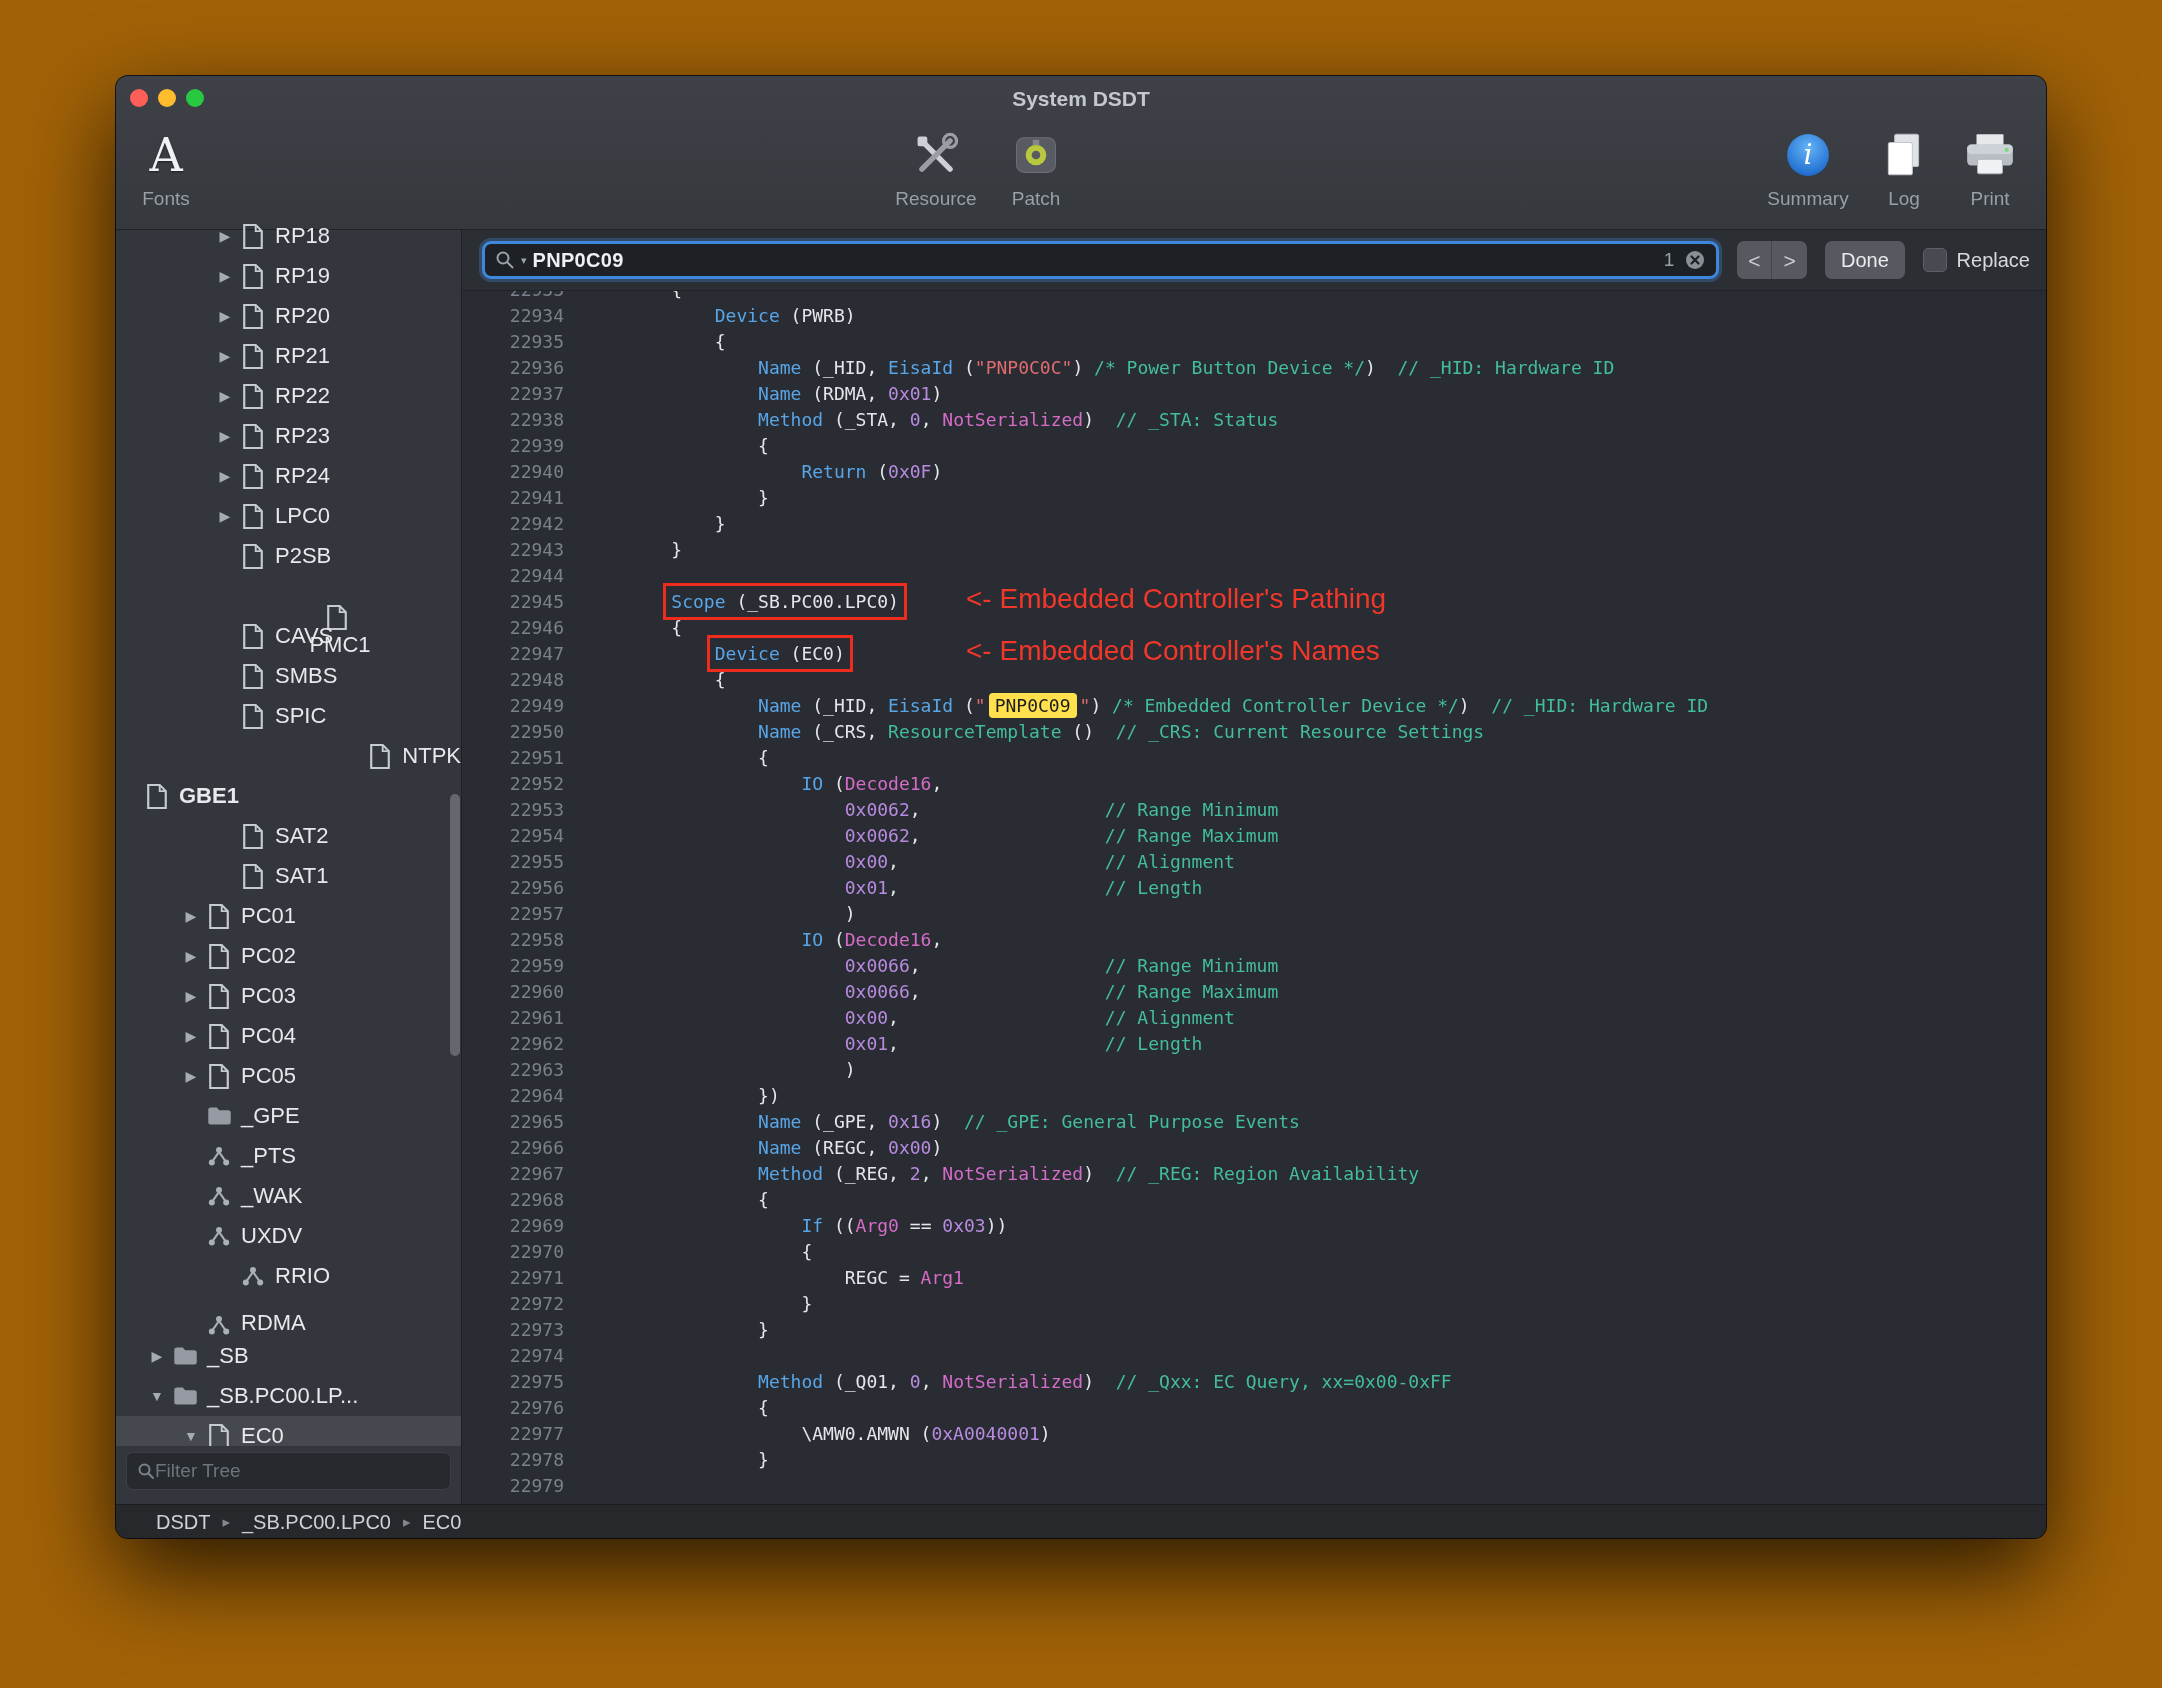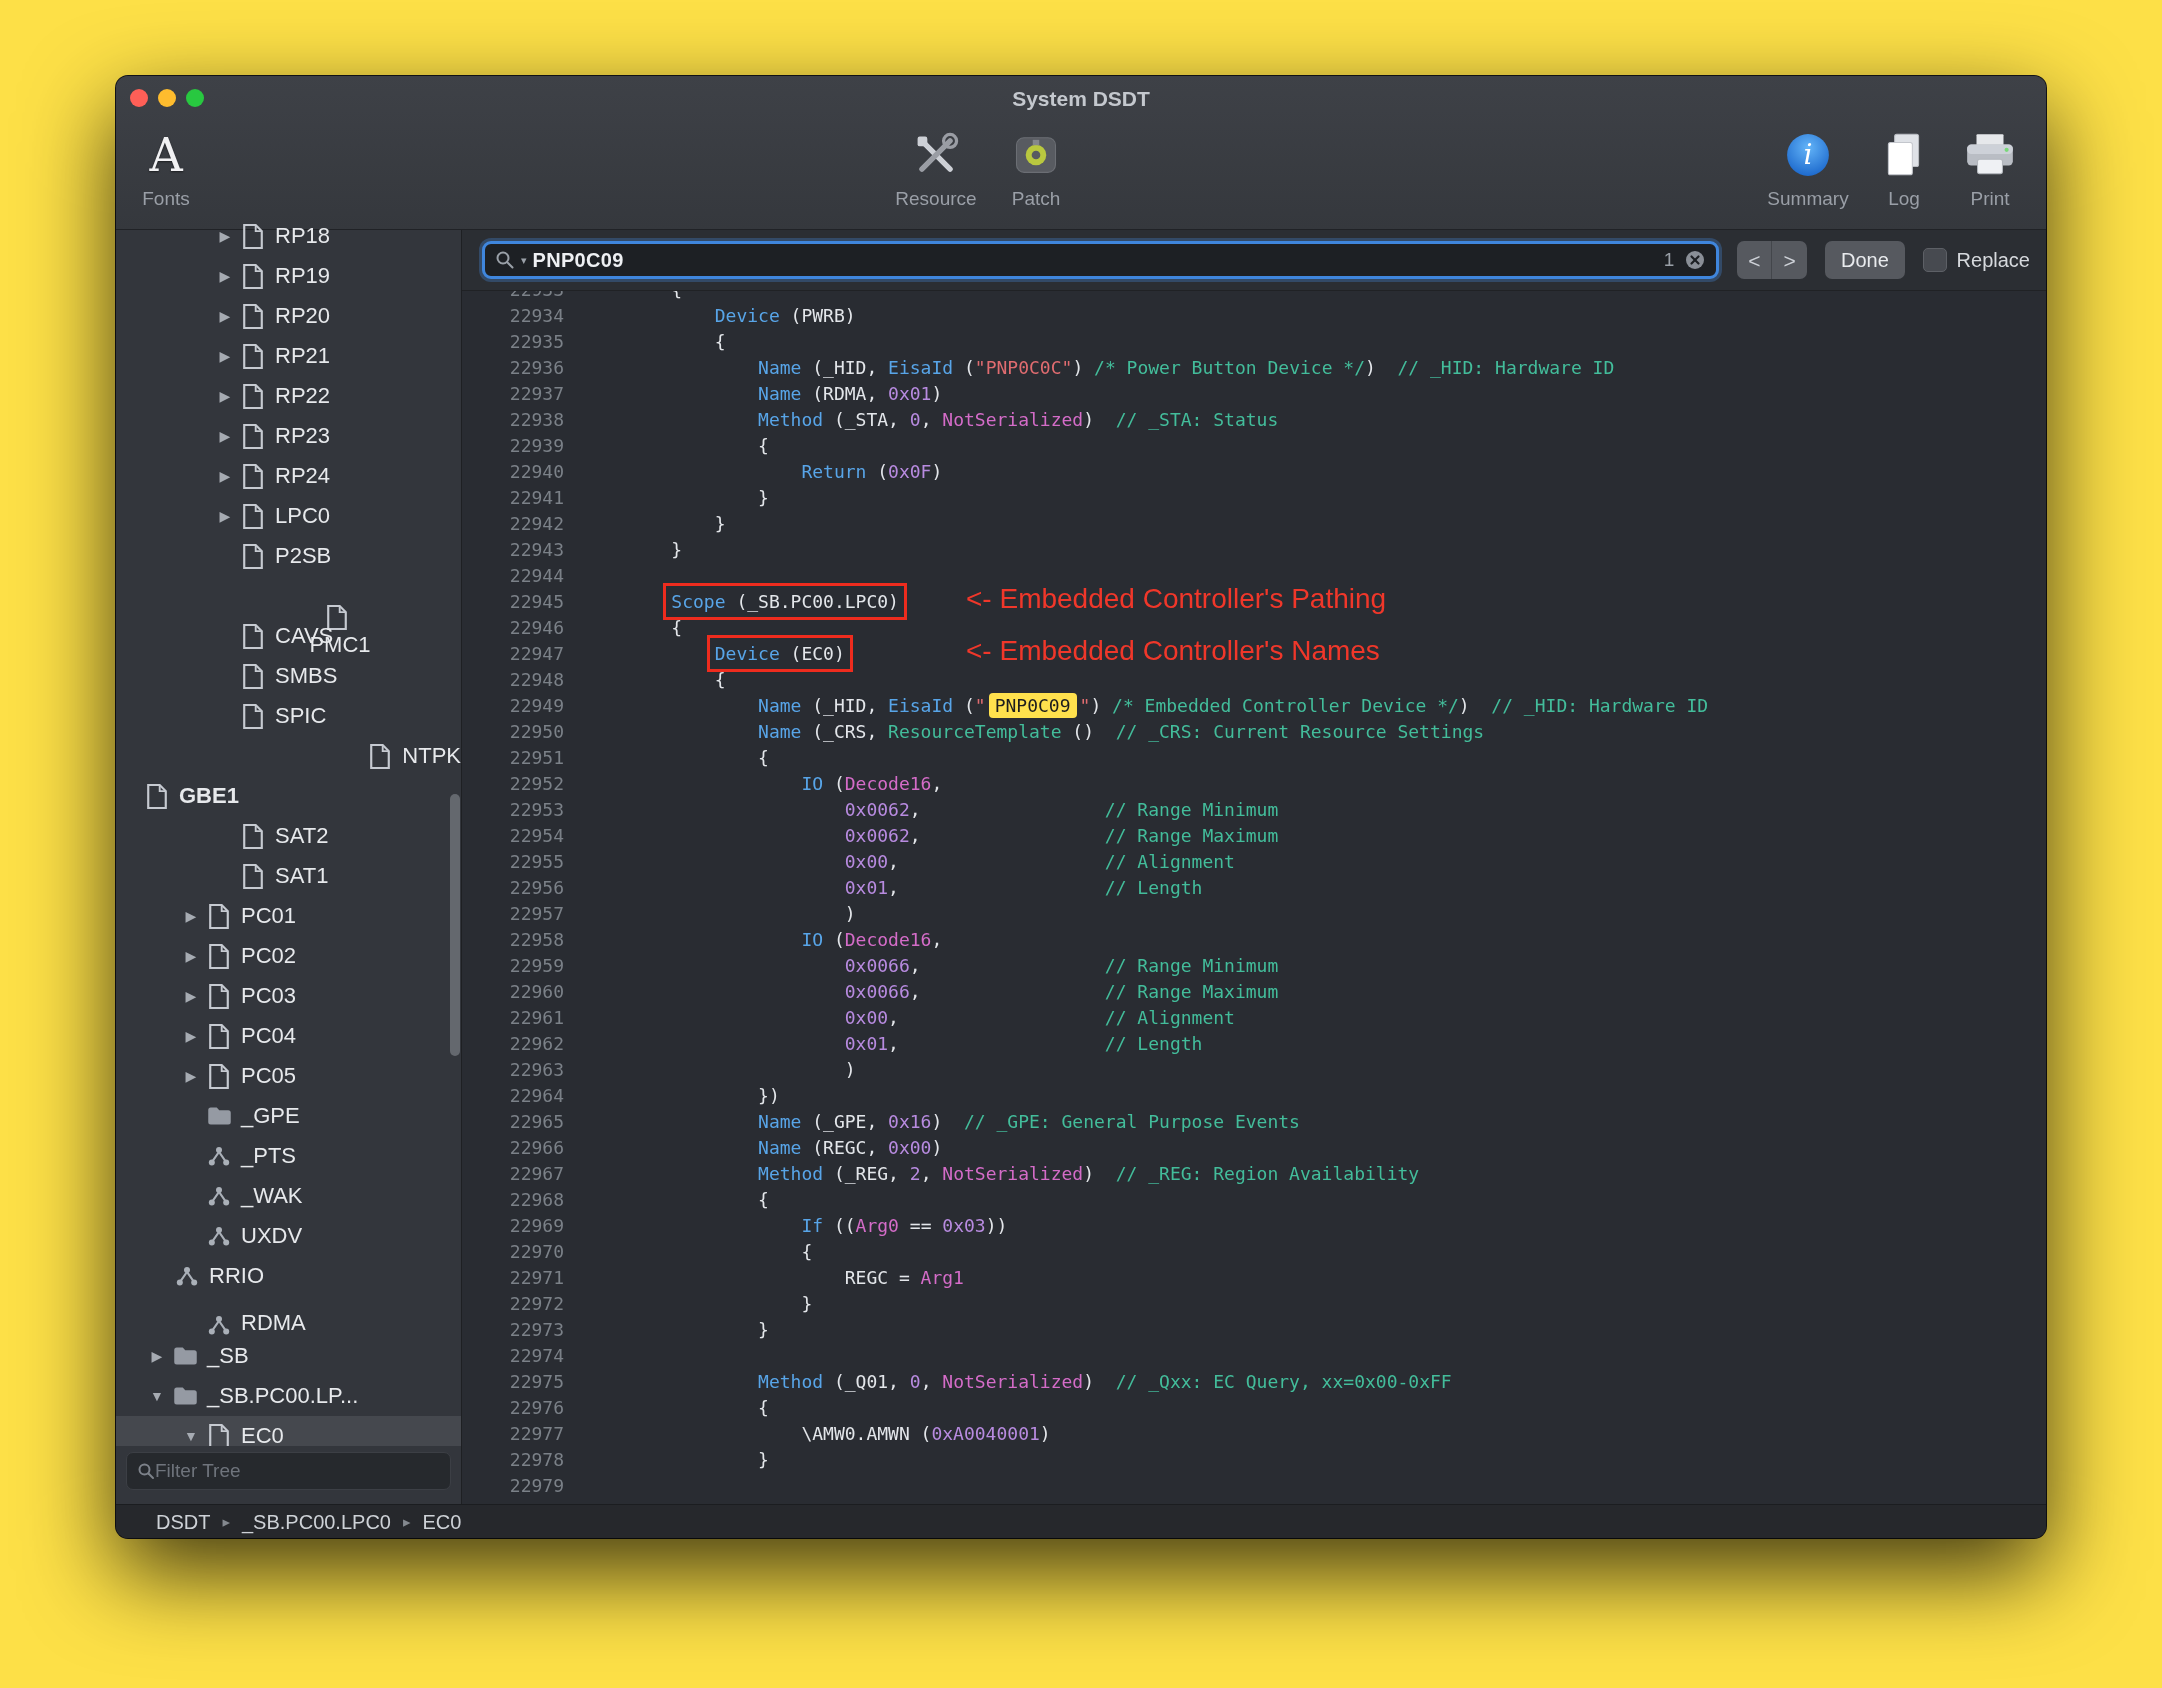--- a/index.html
+++ b/index.html
@@ -1,16 +1,16 @@
 <!DOCTYPE html>
 <html><head>
 <meta charset="utf-8">
 <style>
   html,body{margin:0;padding:0;background:#000;}
-  .stage{position:relative;width:2162px;height:1688px;background:#fde047;overflow:hidden;
+  .stage{position:relative;width:2162px;height:1688px;background:#a16207;overflow:hidden;
          font-family:"Liberation Sans",sans-serif;}
   .window{position:absolute;left:116px;top:76px;width:1930px;height:1462px;
           background:#2b2e34;border-radius:12px;overflow:hidden;
           box-shadow:0 34px 90px rgba(0,0,0,.75), 0 0 0 1px #15161a;}
 
   
   .header{height:153px;background:linear-gradient(#3e4147,#35383d);border-bottom:1px solid #202226;position:relative;}
   .traffic{position:absolute;left:14px;top:13px;display:flex;gap:10px;}
   .dot{width:18px;height:18px;border-radius:50%;}
   .dot.red{background:#ff5f57;}
@@ -433,21 +433,21 @@
               <span class="ticon">
                 <svg width="24" height="22" viewBox="0 0 20 18">
                   <path d="M10 5.5 L4.5 13.5 M10 5.5 L15.5 13.5" stroke="#aab0b8" stroke-width="1.7"></path>
                   <circle cx="10" cy="4" r="2.5" fill="#aab0b8"></circle>
                   <circle cx="4" cy="14.5" r="2.5" fill="#aab0b8"></circle>
                   <circle cx="16" cy="14.5" r="2.5" fill="#aab0b8"></circle>
                 </svg>
               </span>
               <span class="tlabel">UXDV</span>
             </div>
-            <div class="trow" style="padding-left: 30px;">
+            <div class="trow" style="padding-left: 96px;">
               <span class="arrow"></span>
               <span class="ticon">
                 <svg width="24" height="22" viewBox="0 0 20 18">
                   <path d="M10 5.5 L4.5 13.5 M10 5.5 L15.5 13.5" stroke="#aab0b8" stroke-width="1.7"></path>
                   <circle cx="10" cy="4" r="2.5" fill="#aab0b8"></circle>
                   <circle cx="4" cy="14.5" r="2.5" fill="#aab0b8"></circle>
                   <circle cx="16" cy="14.5" r="2.5" fill="#aab0b8"></circle>
                 </svg>
               </span>
               <span class="tlabel">RRIO</span>

